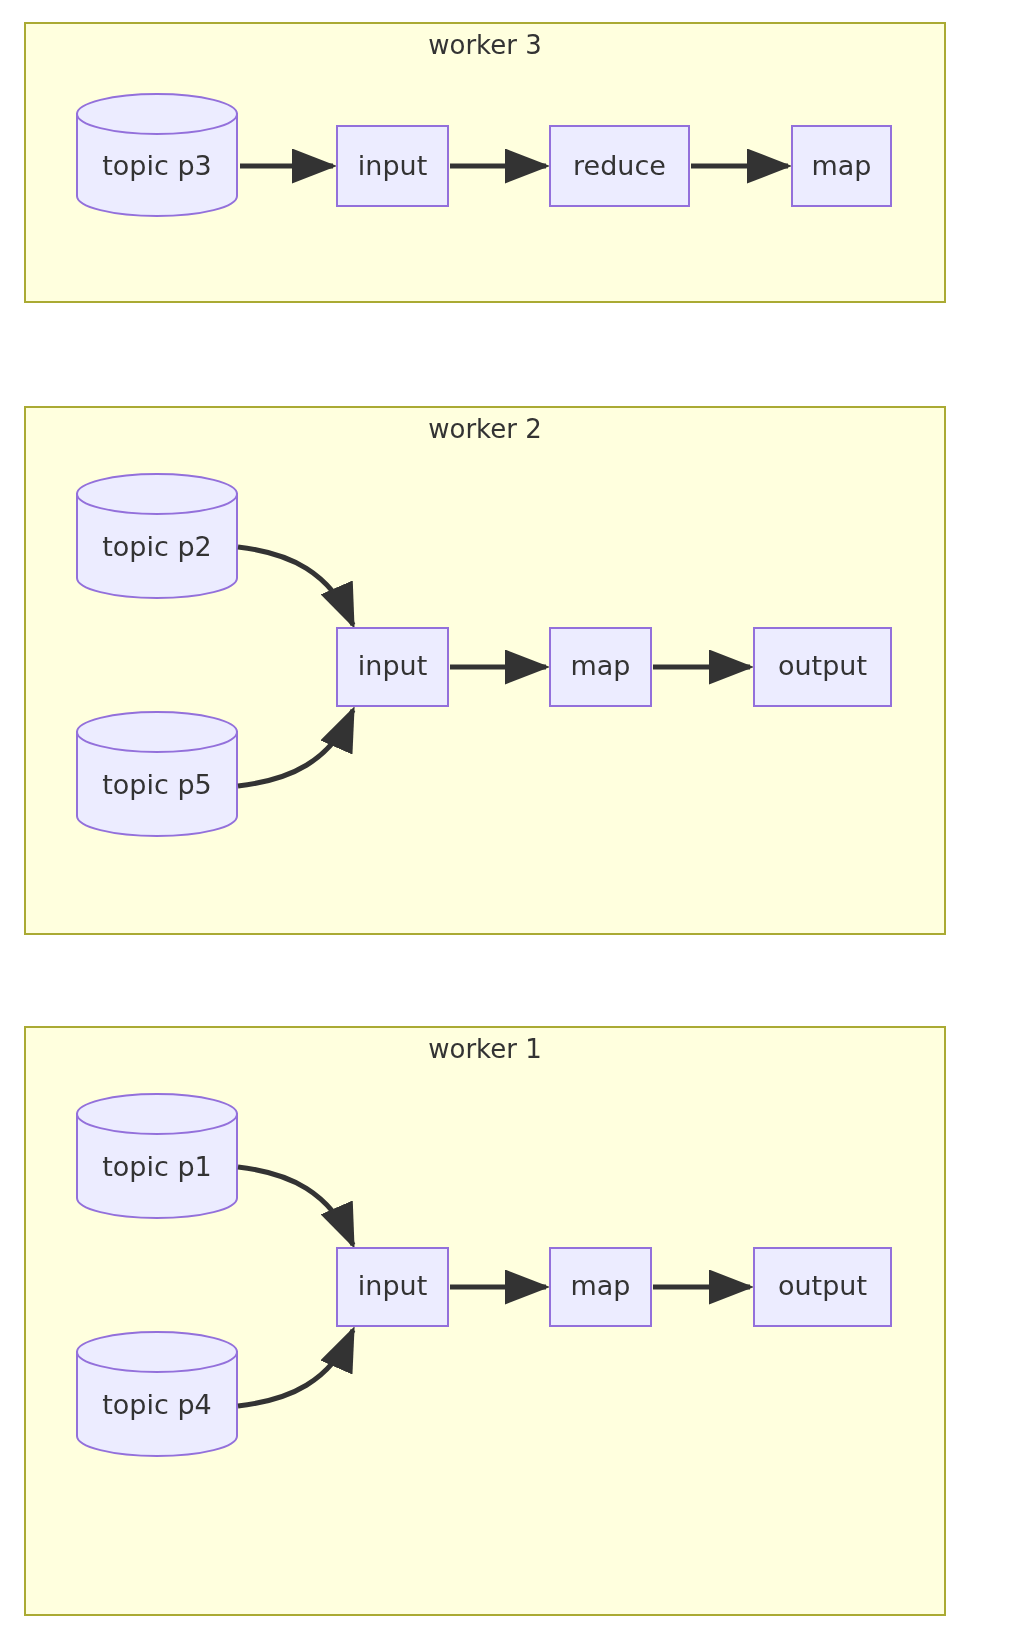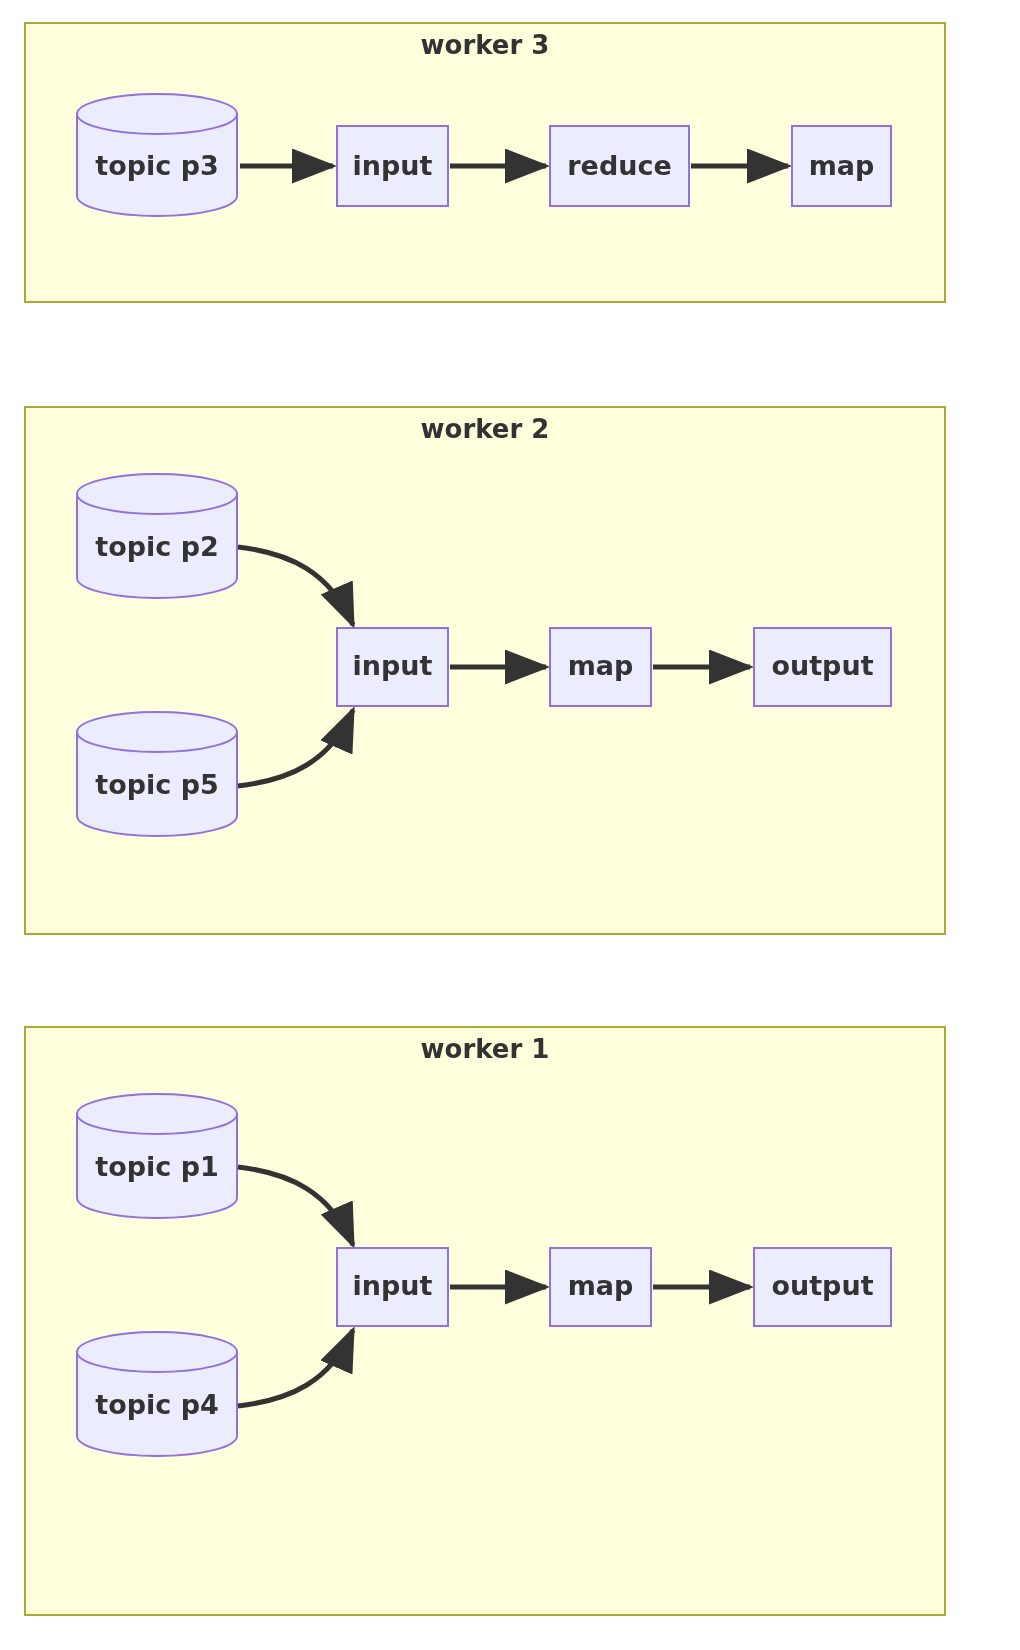--- a/index.html
+++ b/index.html
@@ -14,21 +14,20 @@
     font-family: "DejaVu Sans", "Liberation Sans", sans-serif;
     position: relative;
     overflow: hidden;
   }
   #diagram-root {
     position: absolute;
     left: 0;
     top: 0;
     width: 1020px;
     height: 1650px;
-    font-weight: bold;
   }
   svg.diagram-canvas {
     display: block;
     width: 1020px;
     height: 1650px;
   }
   .cluster-rect {
     fill: #ffffde;
     stroke: #aaaa33;
     stroke-width: 2px;

